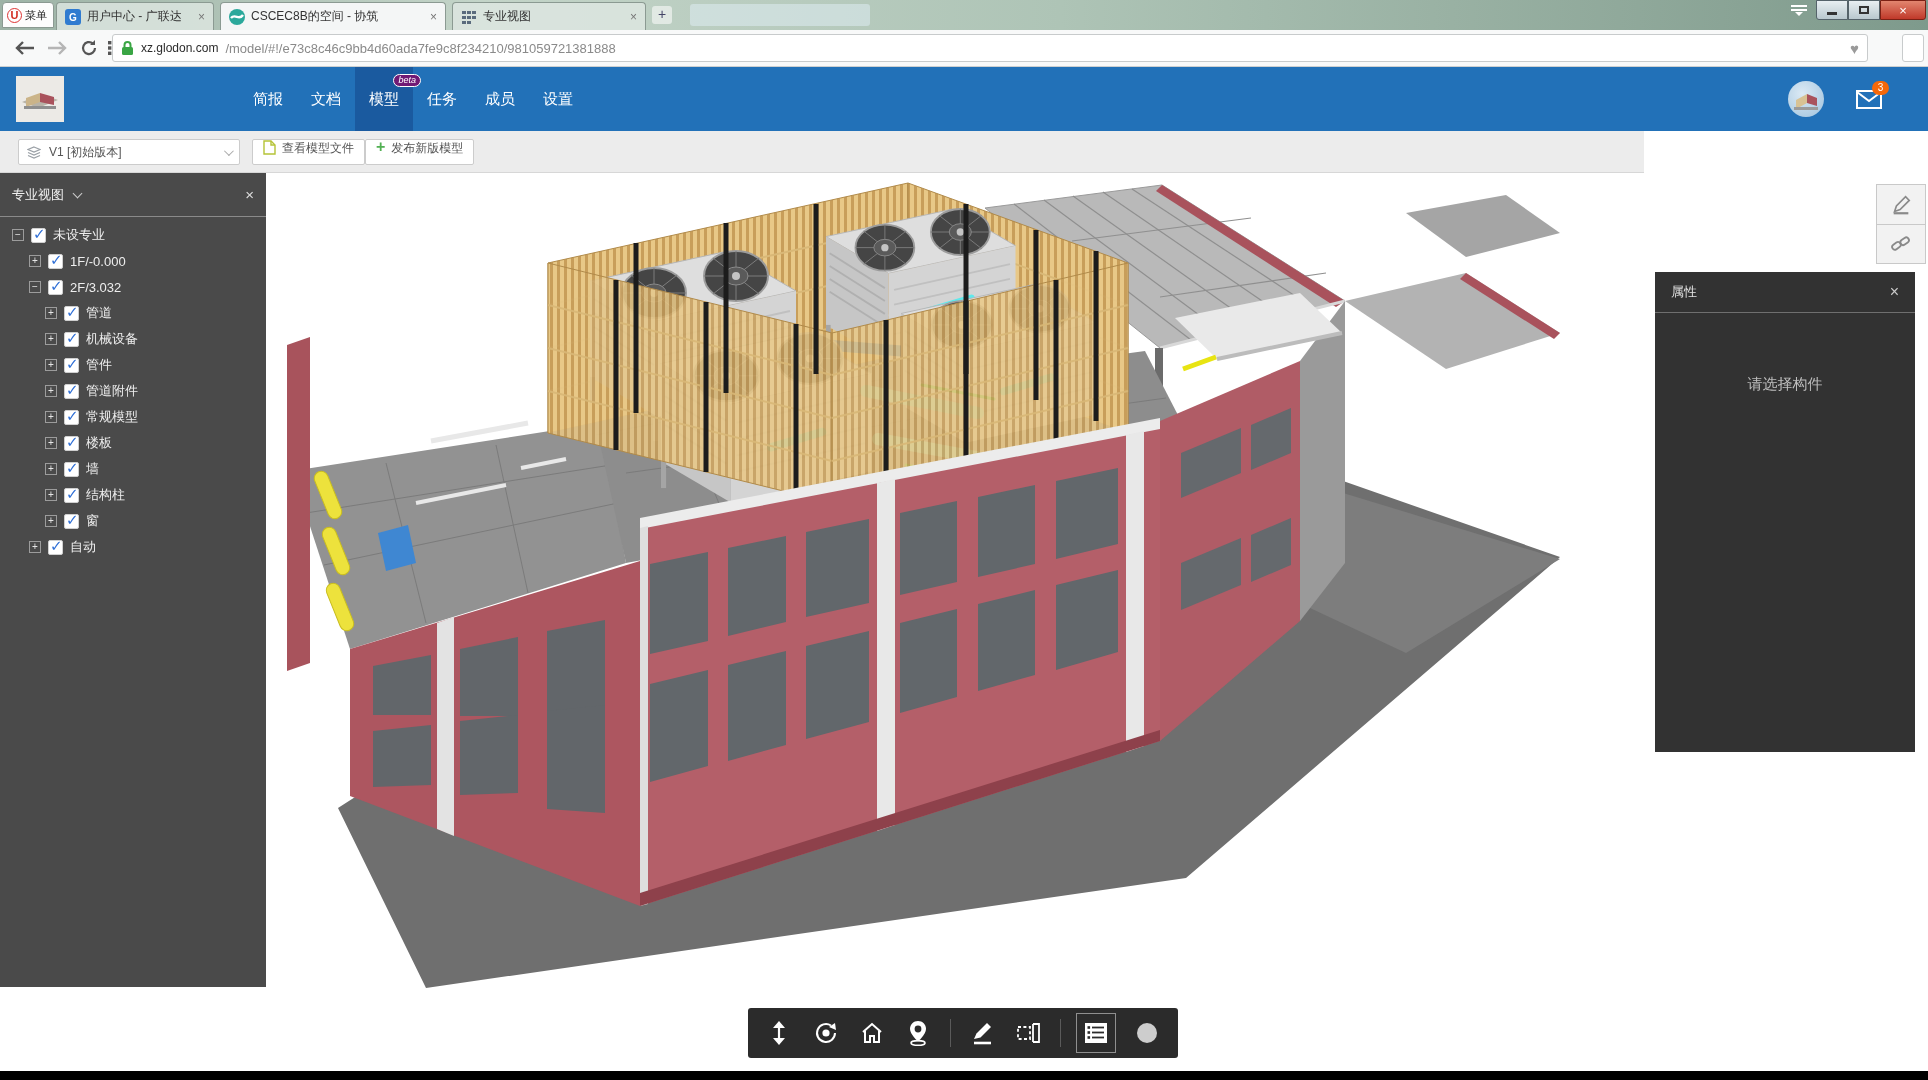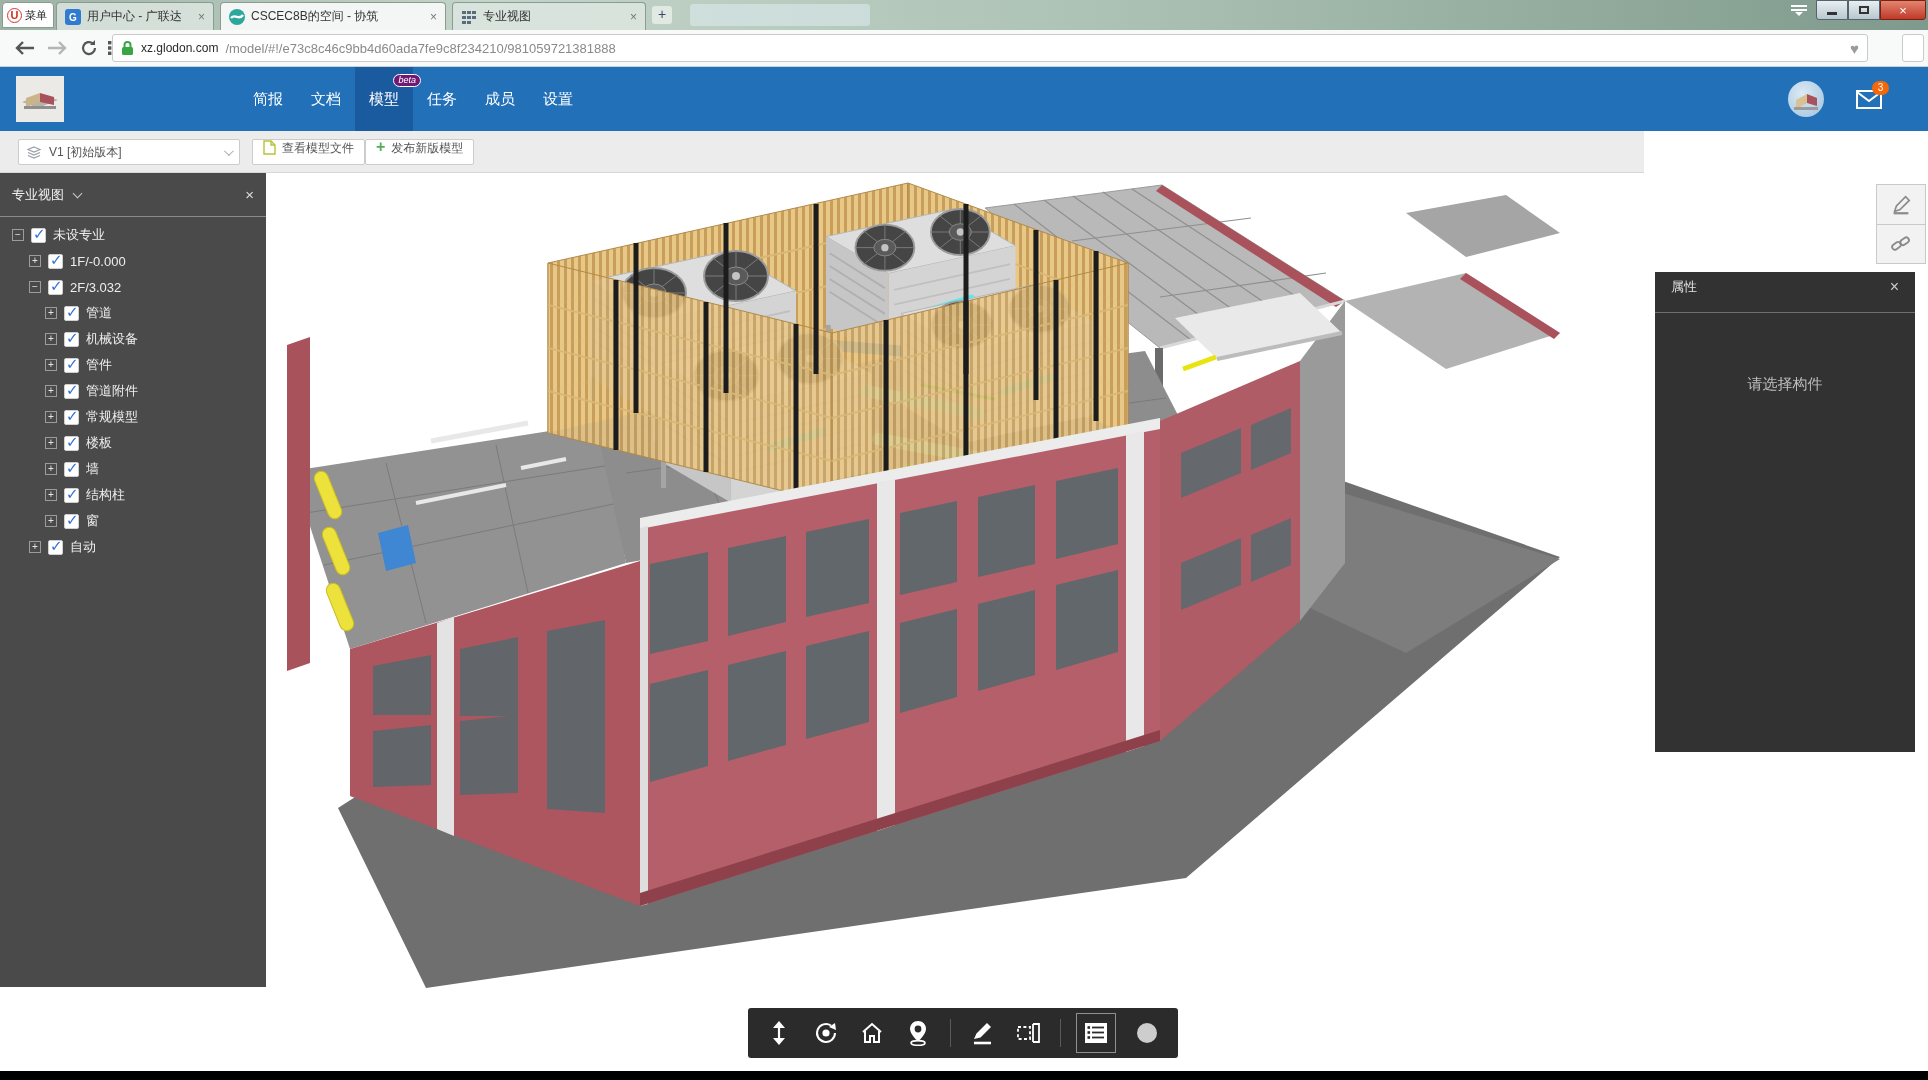--- a/index.html
+++ b/index.html
@@ -92,21 +92,21 @@
     position:relative; flex:0 0 15px; }
   .cb span { position:absolute; left:1px; top:-4px; color:#2f6fd6; font-size:15px; font-weight:bold; }
 
   
   .viewport { position:absolute; left:266px; top:173px; width:1662px; height:898px; background:#fff; }
   .model-wrap { position:absolute; left:0; top:0; width:1662px; height:898px; }
   .edge-tools { position:absolute; left:1610px; top:11px; width:50px; border:1px solid #c9c9c9; background:#f2f2f2; }
   .edge-btn { width:48px; height:39px; display:flex; align-items:center; justify-content:center; }
   .edge-btn + .edge-btn { border-top:1px solid #c9c9c9; }
   .props { position:absolute; left:1389px; top:99px; width:260px; height:480px; background:#323232; }
-  .props-head { height:41px; display:flex; align-items:flex-end; padding:16px 16px; border-bottom:1px solid #6f6f6f; }
+  .props-head { height:41px; display:flex; align-items:center; padding:16px 16px; border-bottom:1px solid #6f6f6f; }
   .props-title { font-size:13px; color:#e2e2e2; }
   .props-close { margin-left:auto; color:#ccc; font-size:16px; }
   .props-empty { padding-top:62px; text-align:center; font-size:15px; color:#bdbdbd; }
   .vtoolbar { position:absolute; left:482px; top:835px; width:430px; height:50px; background:#2b2b2b;
     border-radius:3px; display:flex; align-items:center; justify-content:space-evenly; }
   .vt-ico { width:30px; height:30px; display:flex; align-items:center; justify-content:center; }
   .vt-ico.boxed { width:38px; height:38px; outline:1px solid #8f8f8f; }
   .vt-div { width:1px; height:28px; background:#5a5a5a; }
   .record-dot { width:20px; height:20px; border-radius:50%; background:#cdcdcd; }
   .bottom-black { position:absolute; left:0; top:1071px; width:1928px; height:9px; background:#000; }

